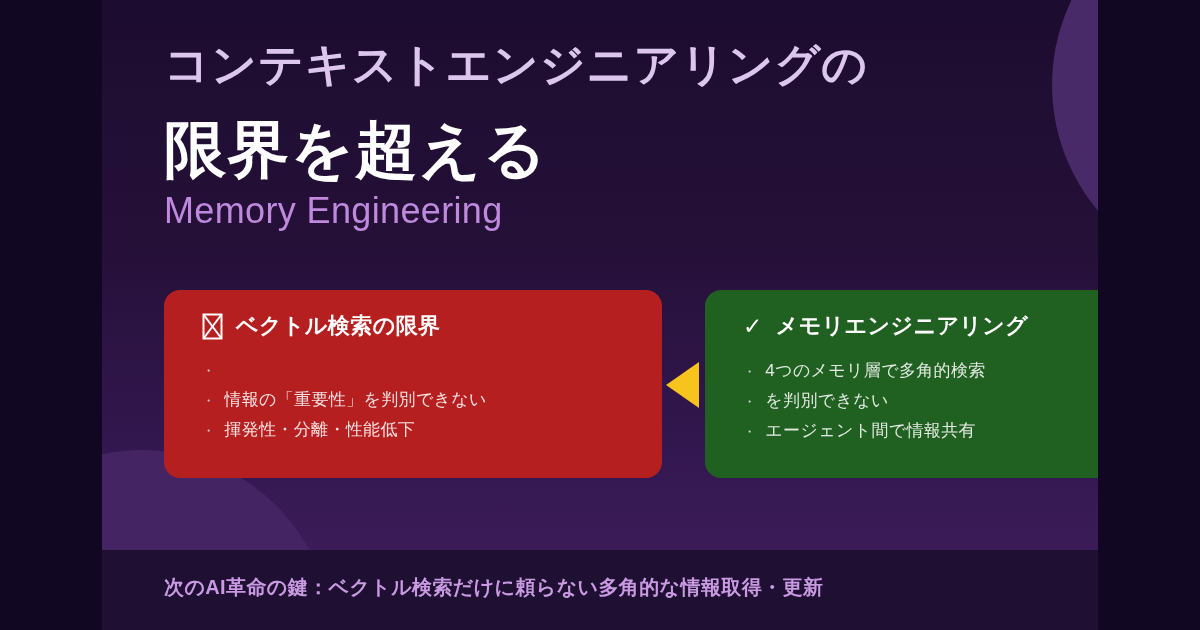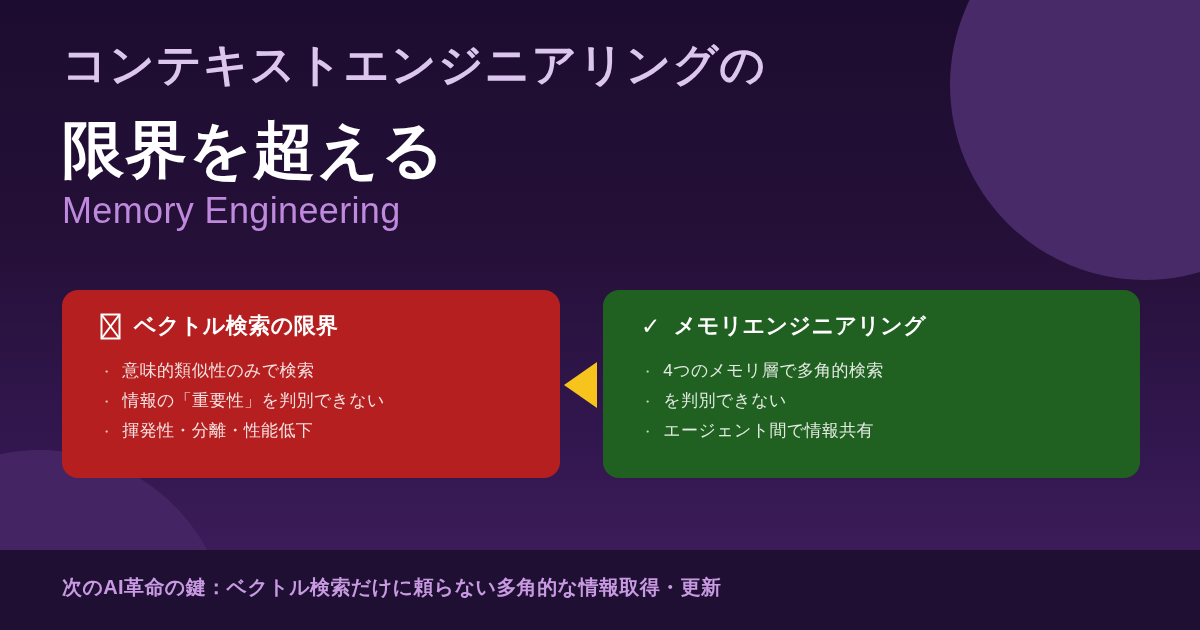--- a/index.html
+++ b/index.html
@@ -3,21 +3,21 @@
 <meta charset="utf-8">
 <style>
   * { margin: 0; padding: 0; box-sizing: border-box; }
   html, body { background: #120722; }
   body {
     font-family: "Liberation Sans", "DejaVu Sans", sans-serif;
     display: flex; justify-content: center; align-items: flex-start;
   }
   .canvas {
     position: relative;
-    width: 1200px; height: 630px;
+    width: 996px; height: 630px;
     overflow: hidden;
     background: linear-gradient(180deg, #1c0c2f 0%, #251038 38%, #331750 72%, #44205f 100%);
   }
   
   .circle { position: absolute; border-radius: 50%; }
   .circle-tr { width: 390px; height: 390px; left: 950px; top: -110px; background: #482a68; }
   .circle-bl { width: 380px; height: 380px; left: -150px; top: 450px; background: #452463; }
 
   
   .header { position: absolute; left: 62px; top: 42px; }
@@ -95,21 +95,20 @@
           <rect x="1.5" y="1.5" width="18" height="24" fill="none" stroke="#ffffff" stroke-width="2"></rect>
           <line x1="1.5" y1="1.5" x2="19.5" y2="25.5" stroke="#ffffff" stroke-width="2"></line>
           <line x1="19.5" y1="1.5" x2="1.5" y2="25.5" stroke="#ffffff" stroke-width="2"></line>
         </svg>
       </span>
       <span>ベクトル検索の限界</span>
     </h2>
     <ul>
         <li>
           <span class="bullet">・</span>
-          <span>意味的類似性のみで検索</span>
         </li>
         <li>
           <span class="bullet">・</span>
           <span>情報の「重要性」を判別できない</span>
         </li>
         <li>
           <span class="bullet">・</span>
           <span>揮発性・分離・性能低下</span>
         </li>
       </ul>

